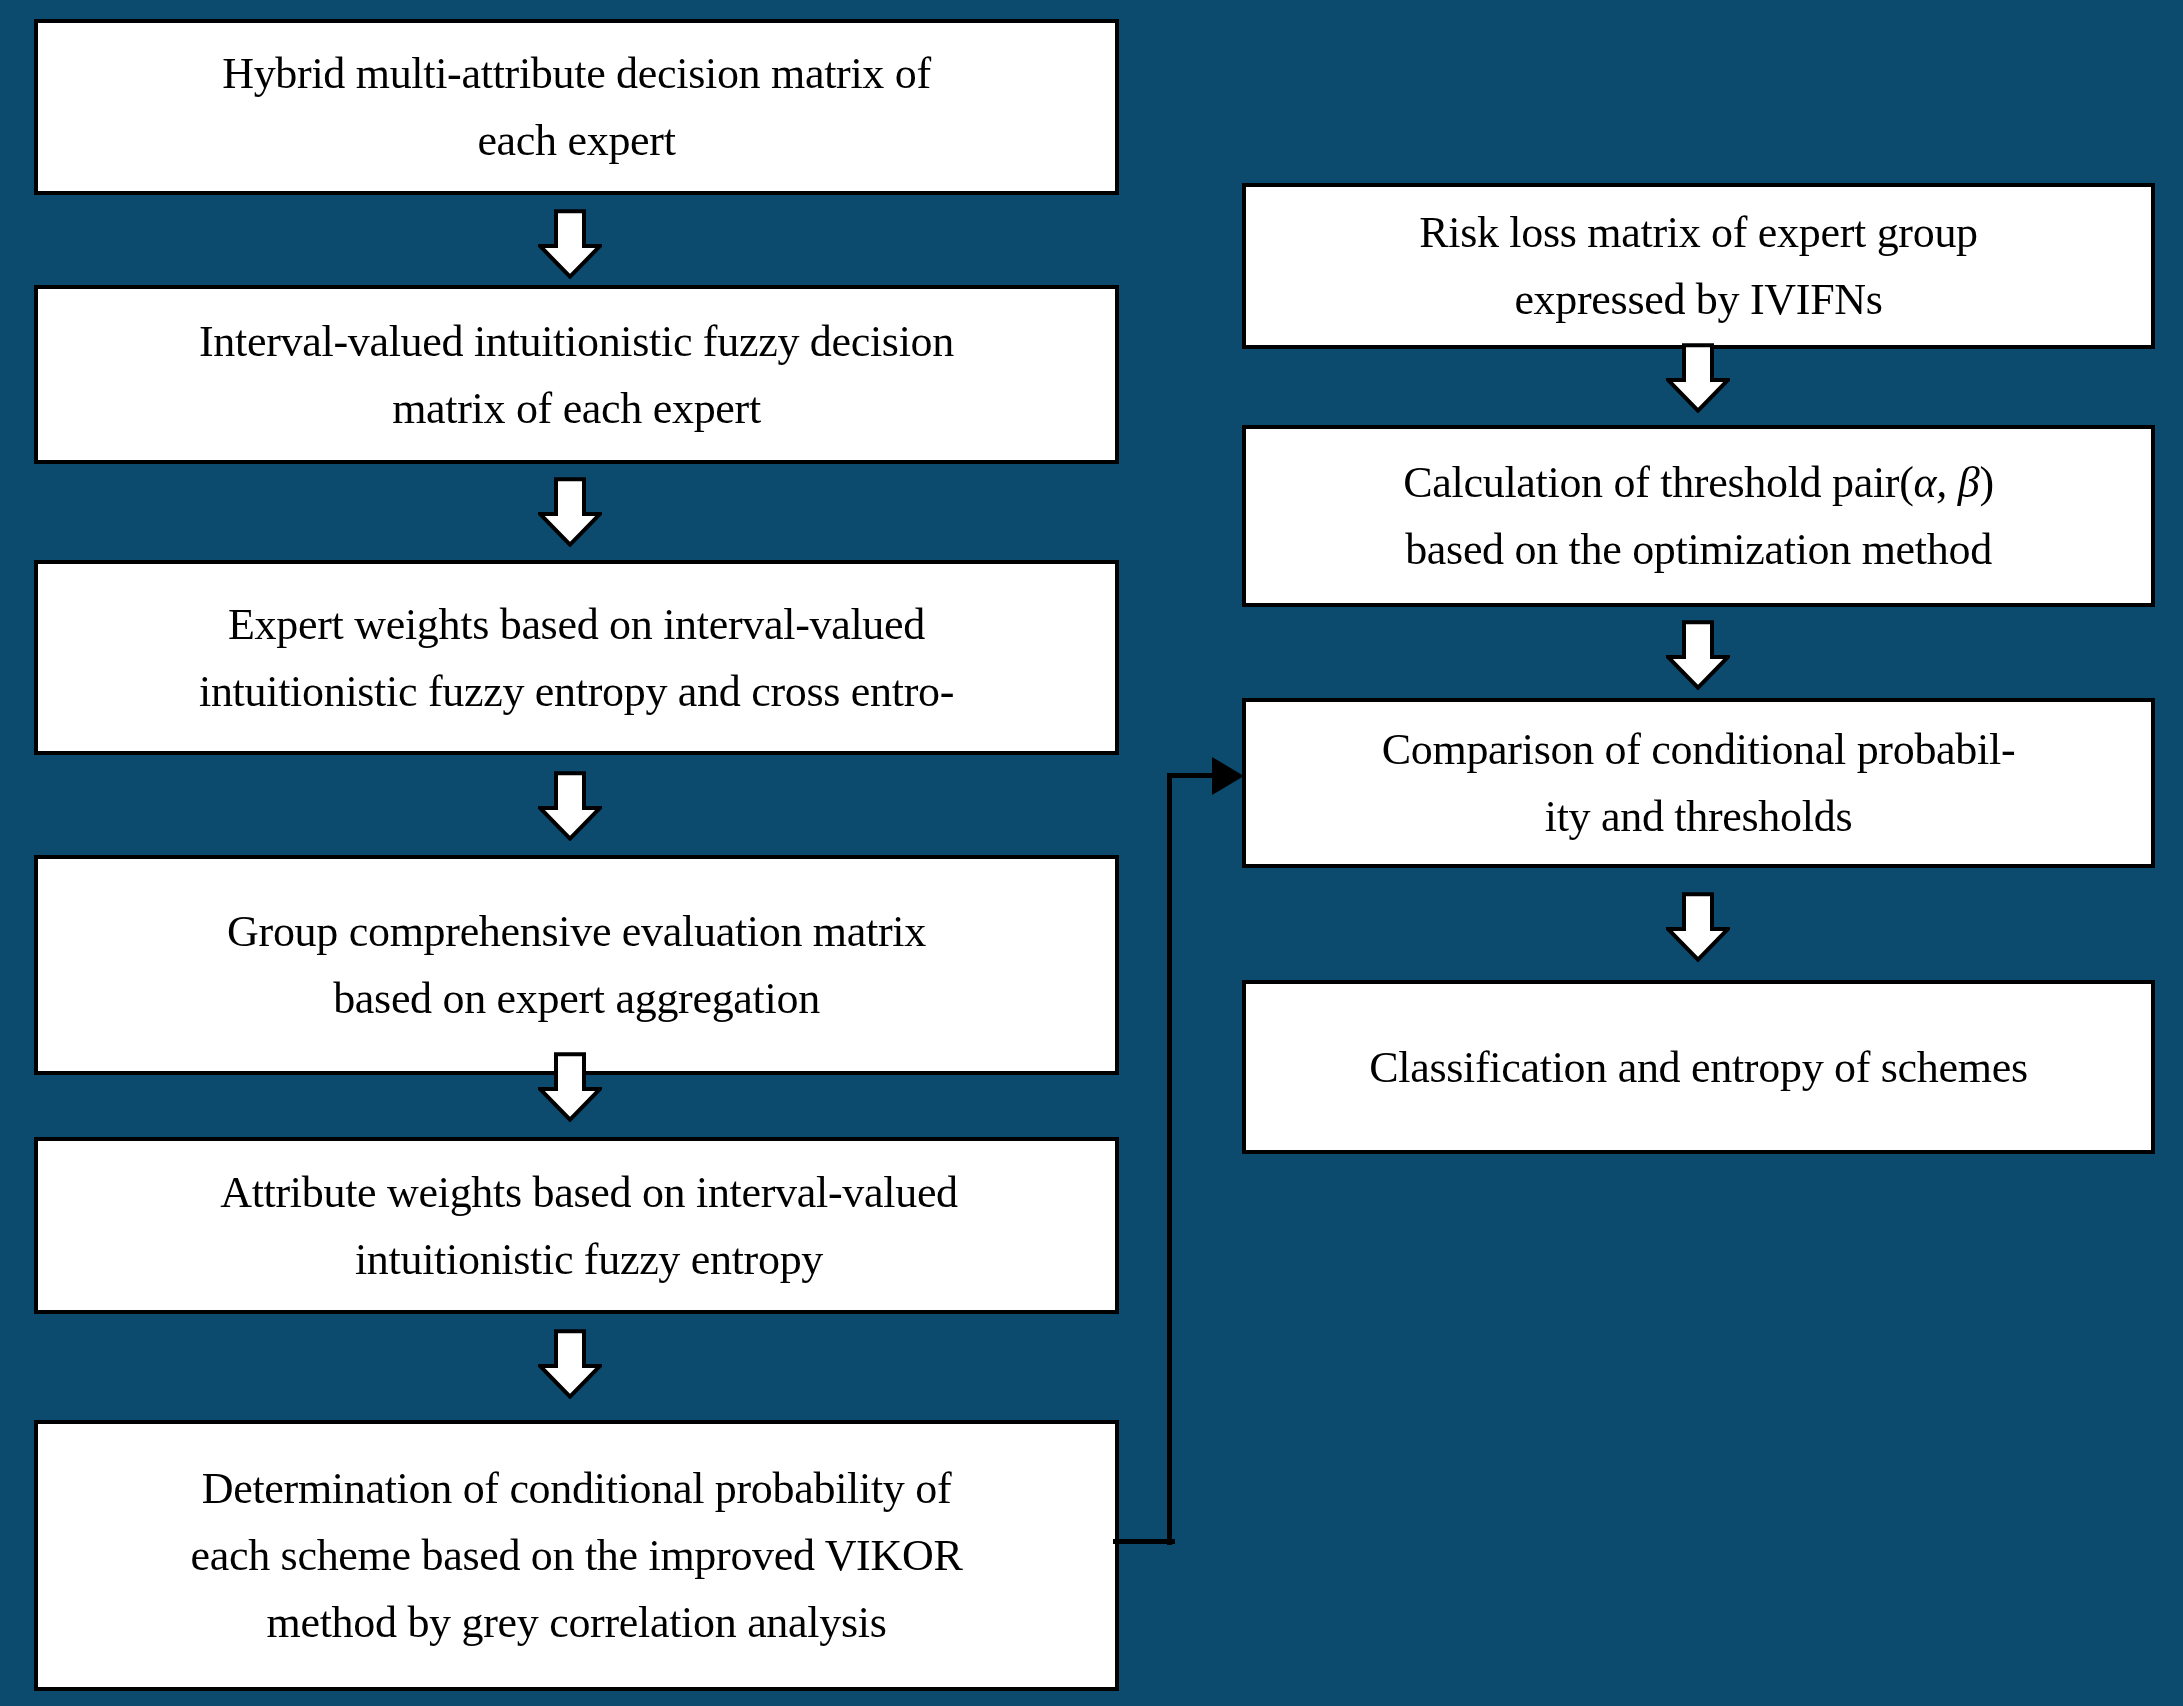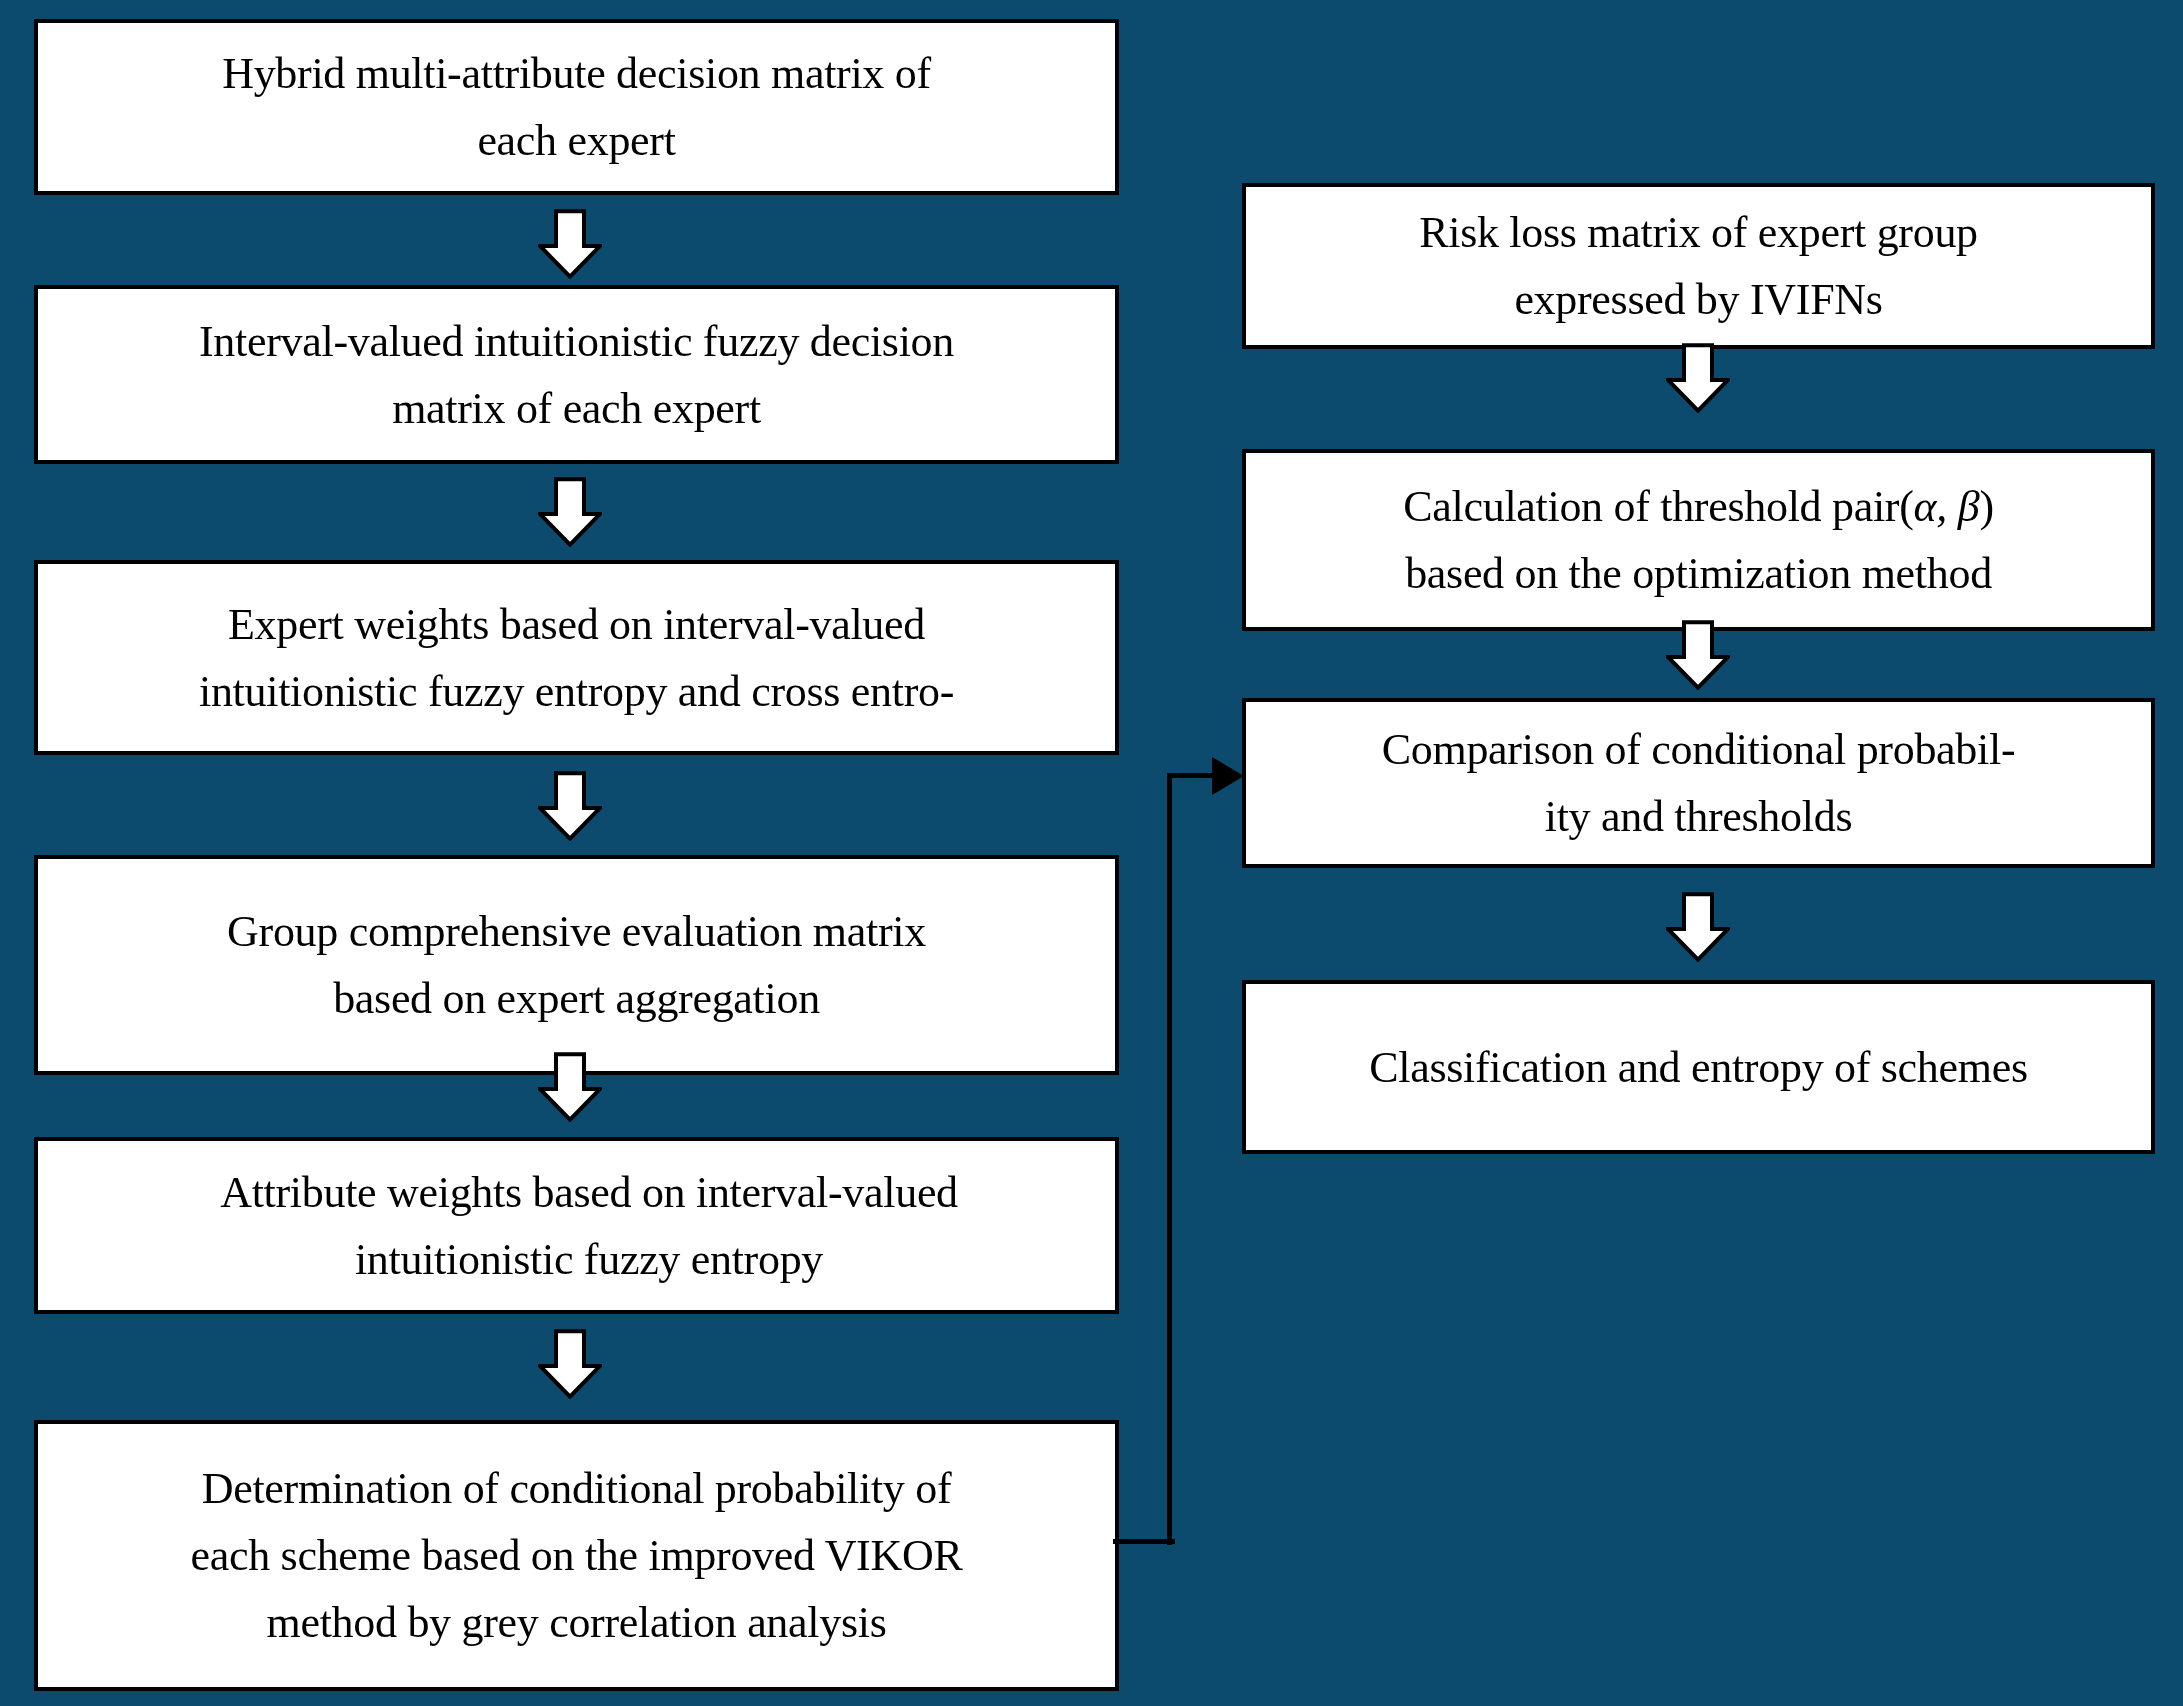--- a/index.html
+++ b/index.html
@@ -72,21 +72,21 @@
     <div class="line">Determination of conditional probability of</div>
     <div class="line">each scheme based on the improved VIKOR</div>
     <div class="line">method by grey correlation analysis</div>
   </div>
 
   <div class="flow-box" style="left:1242px;top:147px;width:913px;height:166px;margin-top:36px;">
     <div class="line">Risk loss matrix of expert group</div>
     <div class="line">expressed by IVIFNs</div>
   </div>
 
-  <div class="flow-box" style="left:1242px;top:425px;width:913px;height:182px;margin-top:24px;">
+  <div class="flow-box" style="left:1242px;top:425px;width:913px;height:182px;">
     <div class="line"><span>Calculation of threshold pair(</span><span class="it">α, β</span><span>)</span></div>
     <div class="line">based on the optimization method</div>
   </div>
 
   <div class="flow-box" style="left:1242px;top:698px;width:913px;height:170px;">
     <div class="line">Comparison of conditional probabil-</div>
     <div class="line">ity and thresholds</div>
   </div>
 
   <div class="flow-box" style="left:1242px;top:980px;width:913px;height:174px;">

